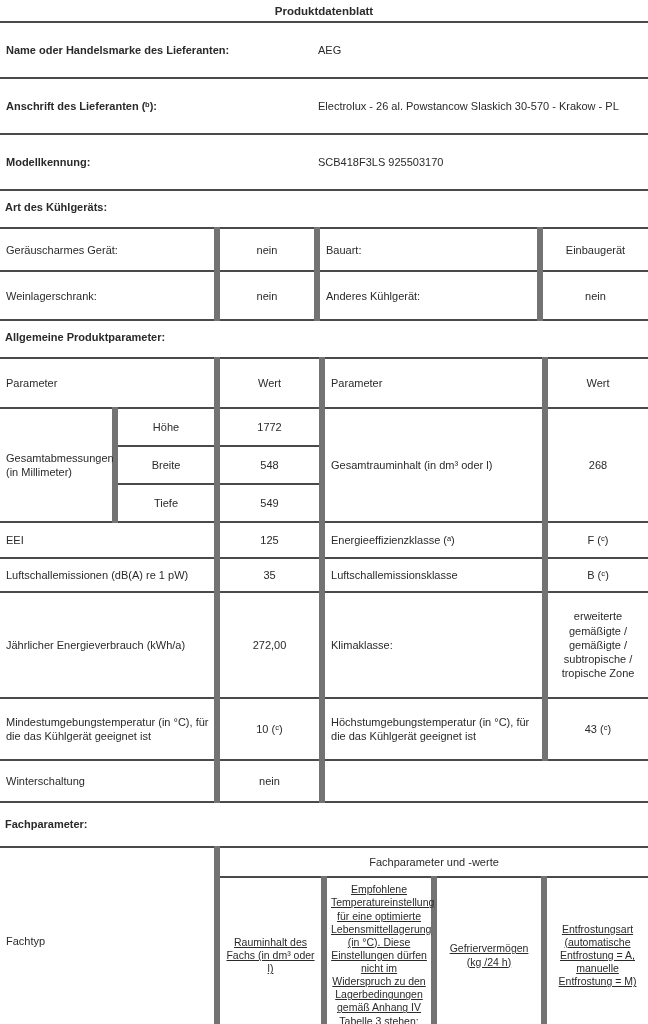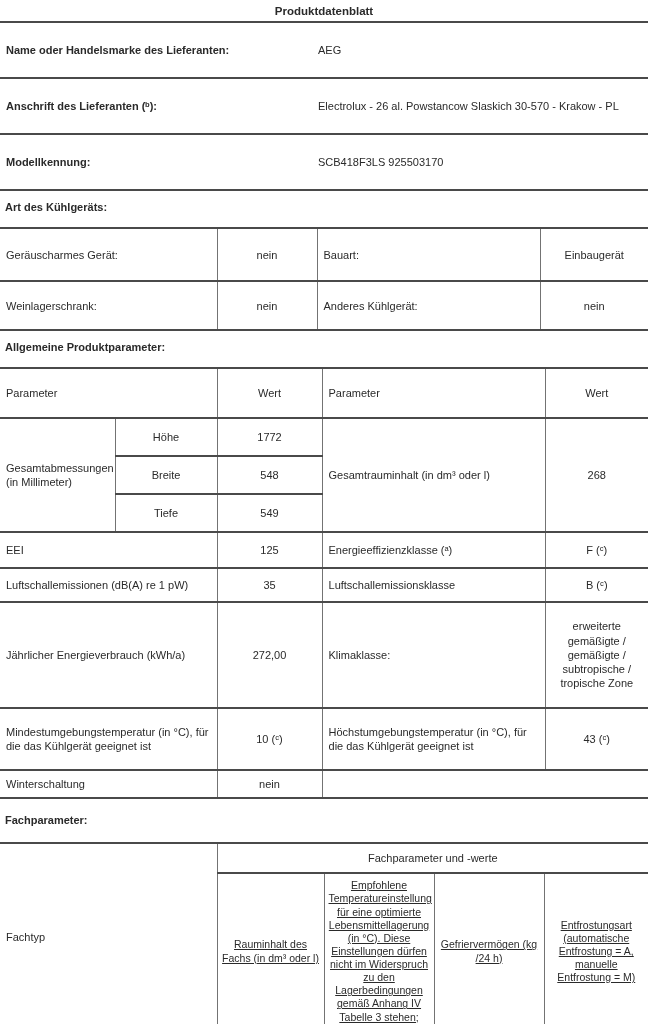--- a/index.html
+++ b/index.html
@@ -17,21 +17,21 @@
   .toptbl .title-cell { text-align: center; font-weight: 700; font-size: 11.5px; padding: 5px 0 4px; }
   .toptbl .lbl { font-weight: 700; padding-left: 6px; }
   .toptbl .val { text-align: left; }
 
   .heading { font-weight: 700; padding-left: 5px; margin: 9px 0 13px 0; line-height: 14px; }
 
   
   .grid { border-bottom: 2px solid #4a4a4a; }
   .grid td {
     border-top: 2px solid #4a4a4a;
-    border-left: 1px solid #737373;
+    border-left: 6px solid #737373;
     padding: 3px 4px;
   }
   .grid td.first { border-left: none; }
   .grid .lbl { text-align: left; padding-left: 6px; }
   .grid .ctr { text-align: center; }
   .grid .multiline { line-height: 1.3; }
   .smalltxt { font-size: 10.5px; line-height: 1.25; padding: 2px 1px; text-decoration: underline; }
 </style>
 </head>
 <body>
@@ -65,21 +65,21 @@
   <div class="heading">Art des Kühlgeräts:</div>
 
   <table class="grid">
     <colgroup>
         <col style="width:217px">
         <col style="width:100px">
         <col style="width:223px">
         <col style="width:108px">
       </colgroup>
     <tbody>
-        <tr style="height:53px">
+        <tr style="height:43px">
       <td class="lbl first">Geräuscharmes Gerät:</td>
       <td class="ctr">nein</td>
       <td class="lbl">Bauart:</td>
       <td class="ctr">Einbaugerät</td>
     </tr>
     <tr style="height:49px">
       <td class="lbl first">Weinlagerschrank:</td>
       <td class="ctr">nein</td>
       <td class="lbl">Anderes Kühlgerät:</td>
       <td class="ctr">nein</td>
@@ -136,21 +136,21 @@
       <td class="ctr">272,00</td>
       <td class="lbl">Klimaklasse:</td>
       <td class="ctr multiline">erweiterte gemäßigte / gemäßigte / subtropische / tropische Zone</td>
     </tr>
     <tr style="height:62px">
       <td colspan="2" class="lbl first multiline">Mindestumgebungstemperatur (in °C), für die das Kühlgerät geeignet ist</td>
       <td class="ctr">10 (ᶜ)</td>
       <td class="lbl multiline">Höchstumgebungstemperatur (in °C), für die das Kühlgerät geeignet ist</td>
       <td class="ctr">43 (ᶜ)</td>
     </tr>
-    <tr style="height:28px">
+    <tr style="height:42px">
       <td colspan="2" class="lbl first">Winterschaltung</td>
       <td class="ctr">nein</td>
       <td colspan="2" class="lbl"></td>
     </tr>
   </tbody>
     </table>
 
   <div class="heading" style="margin-top:14px; margin-bottom:15px;">Fachparameter:</div>
 
   <table class="grid">

